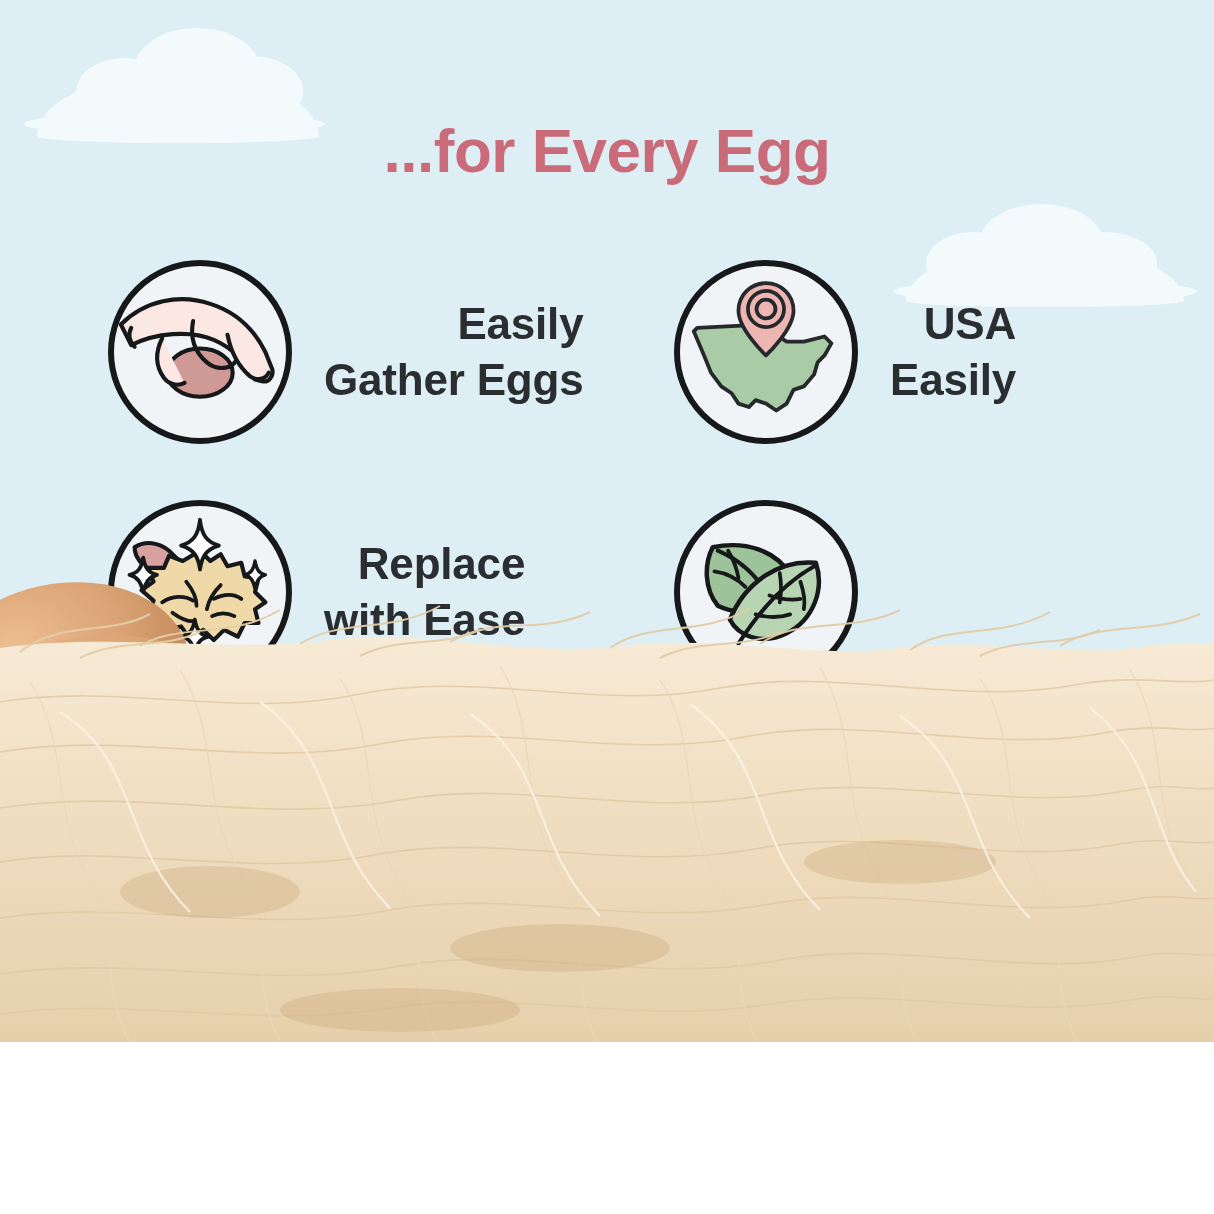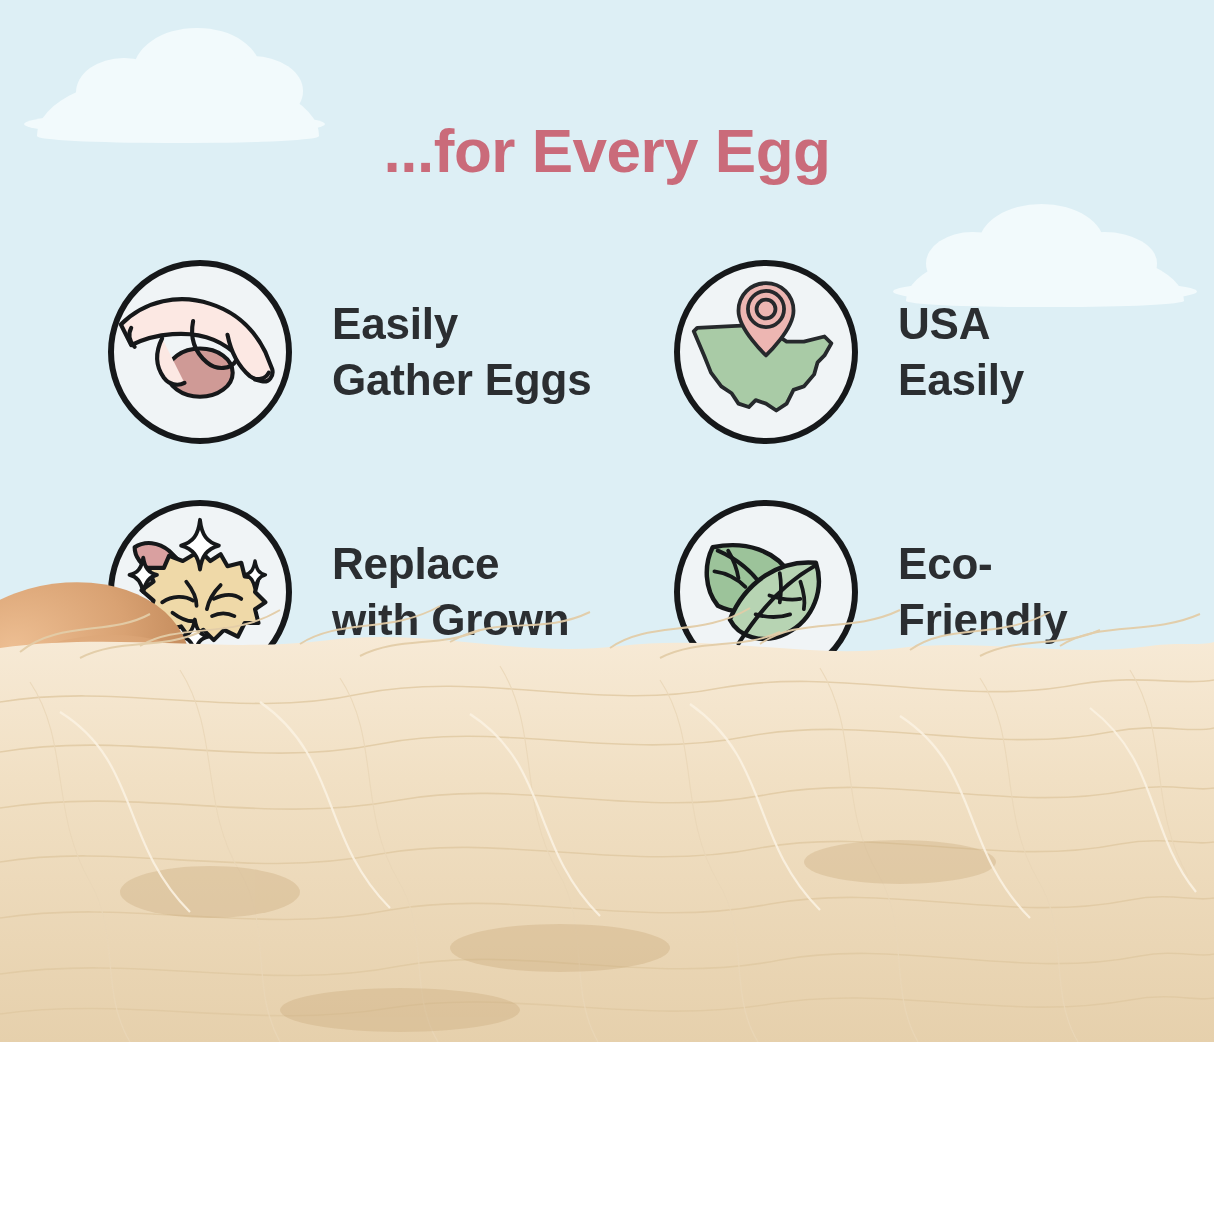--- a/index.html
+++ b/index.html
@@ -52,21 +52,22 @@
     width: 1000px;
     display: grid;
     grid-template-columns: 1fr 1fr;
     grid-template-rows: 240px 240px;
     column-gap: 0px;
     row-gap: 0px;
   }
   .feature {
     display: flex;
     align-items: center;
-    gap: 40px;
+    gap: 32px;
+    text-align: right;
   }
   .feature.col2 { padding-left: 66px; }
 
   .badge {
     flex: 0 0 auto;
     width: 184px;
     height: 184px;
     border-radius: 50%;
     background: #f0f4f6;
     border: 6px solid #16181a;
@@ -186,40 +187,38 @@
           <path d="M58 54 C64 51 70 51 74 54" fill="none" stroke="#16181a" stroke-width="2.2" stroke-linecap="round"></path>
           <path d="M34 62 C38 65 42 67 46 67" fill="none" stroke="#16181a" stroke-width="2.2" stroke-linecap="round"></path>
           <path d="M57 64 C61 62 66 62 70 64" fill="none" stroke="#16181a" stroke-width="2.2" stroke-linecap="round"></path>
           <path d="M50 8 C51 17 54 21 61 23 C54 25 51 29 50 37 C49 29 46 25 39 23 C46 21 49 17 50 8 Z" fill="#ffffff" stroke="#16181a" stroke-width="2.2" stroke-linejoin="round"></path>
           <path d="M17 30 C18 36 20 39 25 40 C20 41 18 45 17 50 C16 45 14 41 9 40 C14 39 16 36 17 30 Z" fill="#ffffff" stroke="#16181a" stroke-width="2.2" stroke-linejoin="round"></path>
           <path d="M82 32 C83 37 84 39 88 40 C84 41 83 44 82 48 C81 44 80 41 76 40 C80 39 81 37 82 32 Z" fill="#ffffff" stroke="#16181a" stroke-width="2" stroke-linejoin="round"></path>
           <path d="M47 66 C48 72 50 75 55 76 C50 77 48 80 47 86 C46 80 44 77 39 76 C44 75 46 72 47 66 Z" fill="#ffffff" stroke="#16181a" stroke-width="2.2" stroke-linejoin="round"></path>
         </svg>
       </div>
       <div class="feature-label">Replace
-with Grown</div>
+with Ease</div>
     </div>
 
     <div class="feature col2">
       <div class="badge">
         <svg viewBox="0 0 100 100">
           <path d="M19 24 C38 20 56 26 64 40 C56 58 38 66 22 58 C14 48 14 34 19 24 Z" fill="#9cc39a" stroke="#16181a" stroke-width="2.6" stroke-linejoin="round"></path>
           <path d="M22 26 C36 32 46 42 52 54" fill="none" stroke="#16181a" stroke-width="2.4" stroke-linecap="round"></path>
           <path d="M28 26 C31 31 33 36 34 42" fill="none" stroke="#16181a" stroke-width="2.2" stroke-linecap="round"></path>
           <path d="M20 38 C27 39 33 42 38 47" fill="none" stroke="#16181a" stroke-width="2.2" stroke-linecap="round"></path>
           <path d="M79 33 C84 48 78 66 62 74 C48 81 34 76 29 66 C38 44 58 31 79 33 Z" fill="#b7d4b3" stroke="#16181a" stroke-width="2.6" stroke-linejoin="round"></path>
           <path d="M78 35 C62 44 48 58 34 80" fill="none" stroke="#16181a" stroke-width="2.4" stroke-linecap="round"></path>
           <path d="M58 39 C59 45 59 50 58 56" fill="none" stroke="#16181a" stroke-width="2.2" stroke-linecap="round"></path>
           <path d="M70 44 C72 50 73 55 72 60" fill="none" stroke="#16181a" stroke-width="2.2" stroke-linecap="round"></path>
           <path d="M52 52 C58 54 64 55 70 54" fill="none" stroke="#16181a" stroke-width="2.2" stroke-linecap="round"></path>
           <path d="M44 63 C51 65 58 65 64 63" fill="none" stroke="#16181a" stroke-width="2.2" stroke-linecap="round"></path>
         </svg>
       </div>
-      <div class="feature-label">Eco-
-Friendly</div>
     </div>
 
   </div>
 
   <div class="photo-band">
 
     <div class="ground"></div>
     <div class="ground-strip"></div>
 
     <svg class="grass" viewBox="0 0 210 130" preserveAspectRatio="none">

